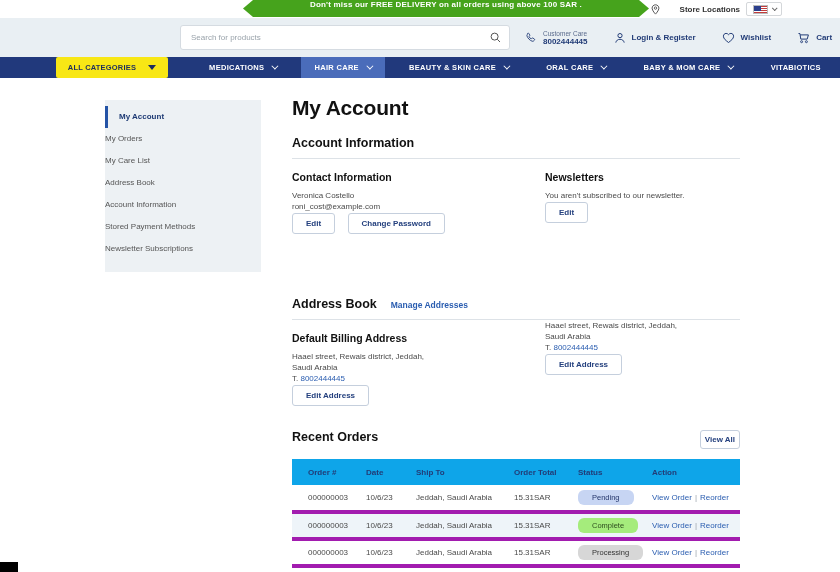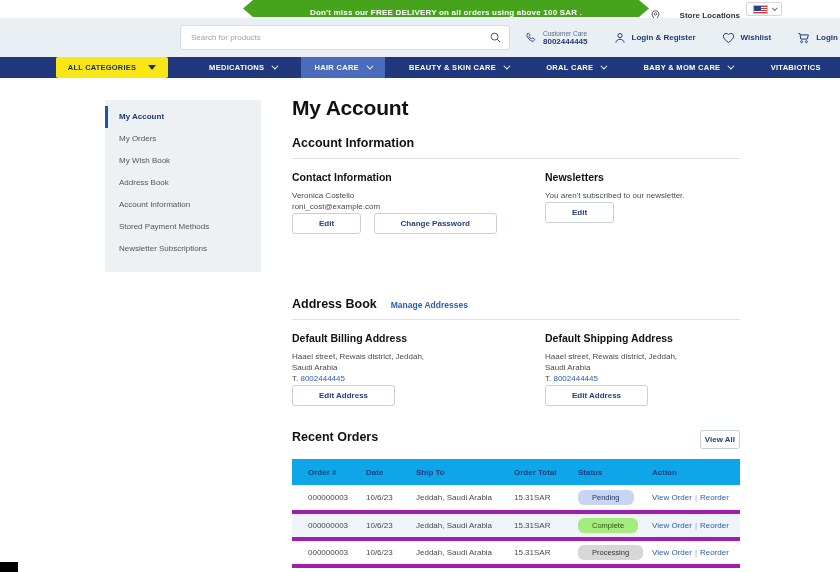--- a/index.html
+++ b/index.html
@@ -7,26 +7,26 @@
   body {
     font-family:"Liberation Sans", sans-serif;
     background:#ffffff; position:relative; color:#333;
   }
 
   
   .topbar { position:absolute; left:0; top:0; width:840px; height:18px; background:#fff; }
   .ribbon {
     position:absolute; left:243px; top:0; width:406px; height:17px;
     background:#46a31c; color:#fff; font-size:8px; font-weight:bold;
-    display:flex; align-items:flex-end; justify-content:center; letter-spacing:.2px;
+    display:flex; align-items:flex-start; justify-content:center; letter-spacing:.2px;
     clip-path:polygon(10px 0, calc(100% - 10px) 0, 100% 50%, calc(100% - 10px) 100%, 10px 100%, 0 50%);
   }
   .store-loc {
     position:absolute; right:100px; top:2px; height:14px; display:flex; align-items:center; gap:20px;
-    font-size:8px; font-weight:bold; color:#333; cursor:pointer;margin-top:6px;
+    font-size:8px; font-weight:bold; color:#333; cursor:pointer;
   }
   .flag-box {
     position:absolute; right:58px; top:2px; width:36px; height:14px; background:#fff;
     border:1px solid #d4d7da; border-radius:2px; display:flex; align-items:center;
     justify-content:center; gap:4px; cursor:pointer;
   }
   .us-flag { width:15px; height:9px; position:relative;
     background:repeating-linear-gradient(#c23b3b 0 1px,#fff 1px 2px); border:.5px solid #bbb; }
   .us-flag::after { content:""; position:absolute; left:0; top:0; width:7px; height:5px; background:#2b3f8c; }
 
@@ -63,38 +63,38 @@
   .nav-item {
     height:21px; display:flex; align-items:center; gap:7px; padding:0 14px;
     font-size:7.5px; font-weight:bold; color:#fff; letter-spacing:.3px; cursor:pointer;
   }
   .nav-item.active { background:#4a6cba; }
   .chev { width:5px; height:5px; border-right:1.3px solid currentColor; border-bottom:1.3px solid currentColor;
     transform:rotate(45deg) translateY(-2px); }
 
   
   .sidebar { position:absolute; left:105px; top:100px; width:156px; background:#edf1f4; padding:6px 0 12px; }
-  .side-item { height:22px; line-height:22px; padding-left:14px; font-size:8px; color:#555; cursor:pointer; }
+  .side-item { height:22px; line-height:22px; font-size:8px; color:#555; cursor:pointer; }
   .side-item.active { font-weight:bold; color:#1e3a74; border-left:3px solid #2453a6; padding-left:11px; }
 
   
   .main { position:absolute; left:292px; top:96px; width:448px; }
   .page-title { font-size:21px; font-weight:bold; color:#111; letter-spacing:-.2px; }
   .sec-head { display:flex; align-items:baseline; gap:14px; margin-top:16px; padding-bottom:8px; border-bottom:1px solid #dde2e7; }
   .sec-title { font-size:12.5px; font-weight:bold; color:#111; }
   .link { font-size:8.5px; font-weight:bold; color:#2a5db0; cursor:pointer;margin-top:40px; }
   .two-col { display:flex; }
   .col-l { width:253px; }
   .col-r { flex:1; }
   .block-title { font-size:10.5px; font-weight:bold; color:#111; margin:12px 0 7px; }
   .body-text { font-size:8px; color:#4a4a4a; line-height:11px; }
   .phone-line { font-size:8px; color:#4a4a4a; line-height:11px; }
   .phone-link { color:#2a5db0; cursor:pointer; }
   .btn {
-    display:inline-block; padding:5px 26px; background:#fff;
+    display:inline-block; padding:5px 13px; background:#fff;
     border:1px solid #c5cfdd; border-radius:3px; font-size:8px; font-weight:bold;
     color:#24407e; cursor:pointer; white-space:nowrap;
   }
   .btn + .btn { margin-left:8px; }
 
   
   .ro-head { display:flex; justify-content:space-between; margin-top:24px; }
   .view-all { padding:4px 4px; background:#fff; border:1px solid #c5cfdd; border-radius:3px;
     font-size:8px; font-weight:bold; color:#24407e; cursor:pointer; }
   table { width:448px; border-collapse:collapse; table-layout:fixed; margin-top:10px; }
@@ -186,21 +186,21 @@
       <span class="util-label">Wishlist</span>
     </div>
     <div class="util">
       <span class="ico">
         <svg width="13" height="12" viewBox="0 0 13 12">
             <path d="M1.5 1.5h1.4l.9 5.6h6.4l1.2-4.2H3.2" fill="none" stroke="#223c77" stroke-width="1"></path>
             <circle cx="4.6" cy="9.7" r="1" fill="none" stroke="#223c77" stroke-width=".9"></circle>
             <circle cx="9.4" cy="9.7" r="1" fill="none" stroke="#223c77" stroke-width=".9"></circle>
           </svg>
       </span>
-      <span class="util-label">Login</span>
+      <span class="util-label">Cart</span>
     </div>
   </div>
 </div>
 
 <div class="nav">
   <div class="all-cat">
     <span>ALL CATEGORIES</span>
     <span class="caret-down"></span>
   </div>
   <div class="nav-items">
@@ -226,21 +226,21 @@
     </div>
     <div class="nav-item">
       <span>VITABIOTICS</span>
     </div>
   </div>
 </div>
 
 <div class="sidebar">
   <div class="side-item active">My Account</div>
   <div class="side-item">My Orders</div>
-  <div class="side-item">My Wish Book</div>
+  <div class="side-item">My Care List</div>
   <div class="side-item">Address Book</div>
   <div class="side-item">Account Information</div>
   <div class="side-item">Stored Payment Methods</div>
   <div class="side-item">Newsletter Subscriptions</div>
 </div>
 
 <div class="main">
   <div class="page-title">My Account</div>
 
   <div class="sec-head">
@@ -269,21 +269,20 @@
   </div>
   <div class="two-col">
     <div class="col-l">
       <div class="block-title">Default Billing Address</div>
       <div class="body-text">Haael street, Rewais district, Jeddah,</div>
       <div class="body-text">Saudi Arabia</div>
       <div class="phone-line"><span>T. </span><span class="phone-link">8002444445</span></div>
       <span class="btn">Edit Address</span>
     </div>
     <div class="col-r">
-      <div class="block-title">Default Shipping Address</div>
       <div class="body-text">Haael street, Rewais district, Jeddah,</div>
       <div class="body-text">Saudi Arabia</div>
       <div class="phone-line"><span>T. </span><span class="phone-link">8002444445</span></div>
       <span class="btn">Edit Address</span>
     </div>
   </div>
 
   <div class="ro-head">
     <span class="sec-title">Recent Orders</span>
     <span class="view-all">View All</span>

